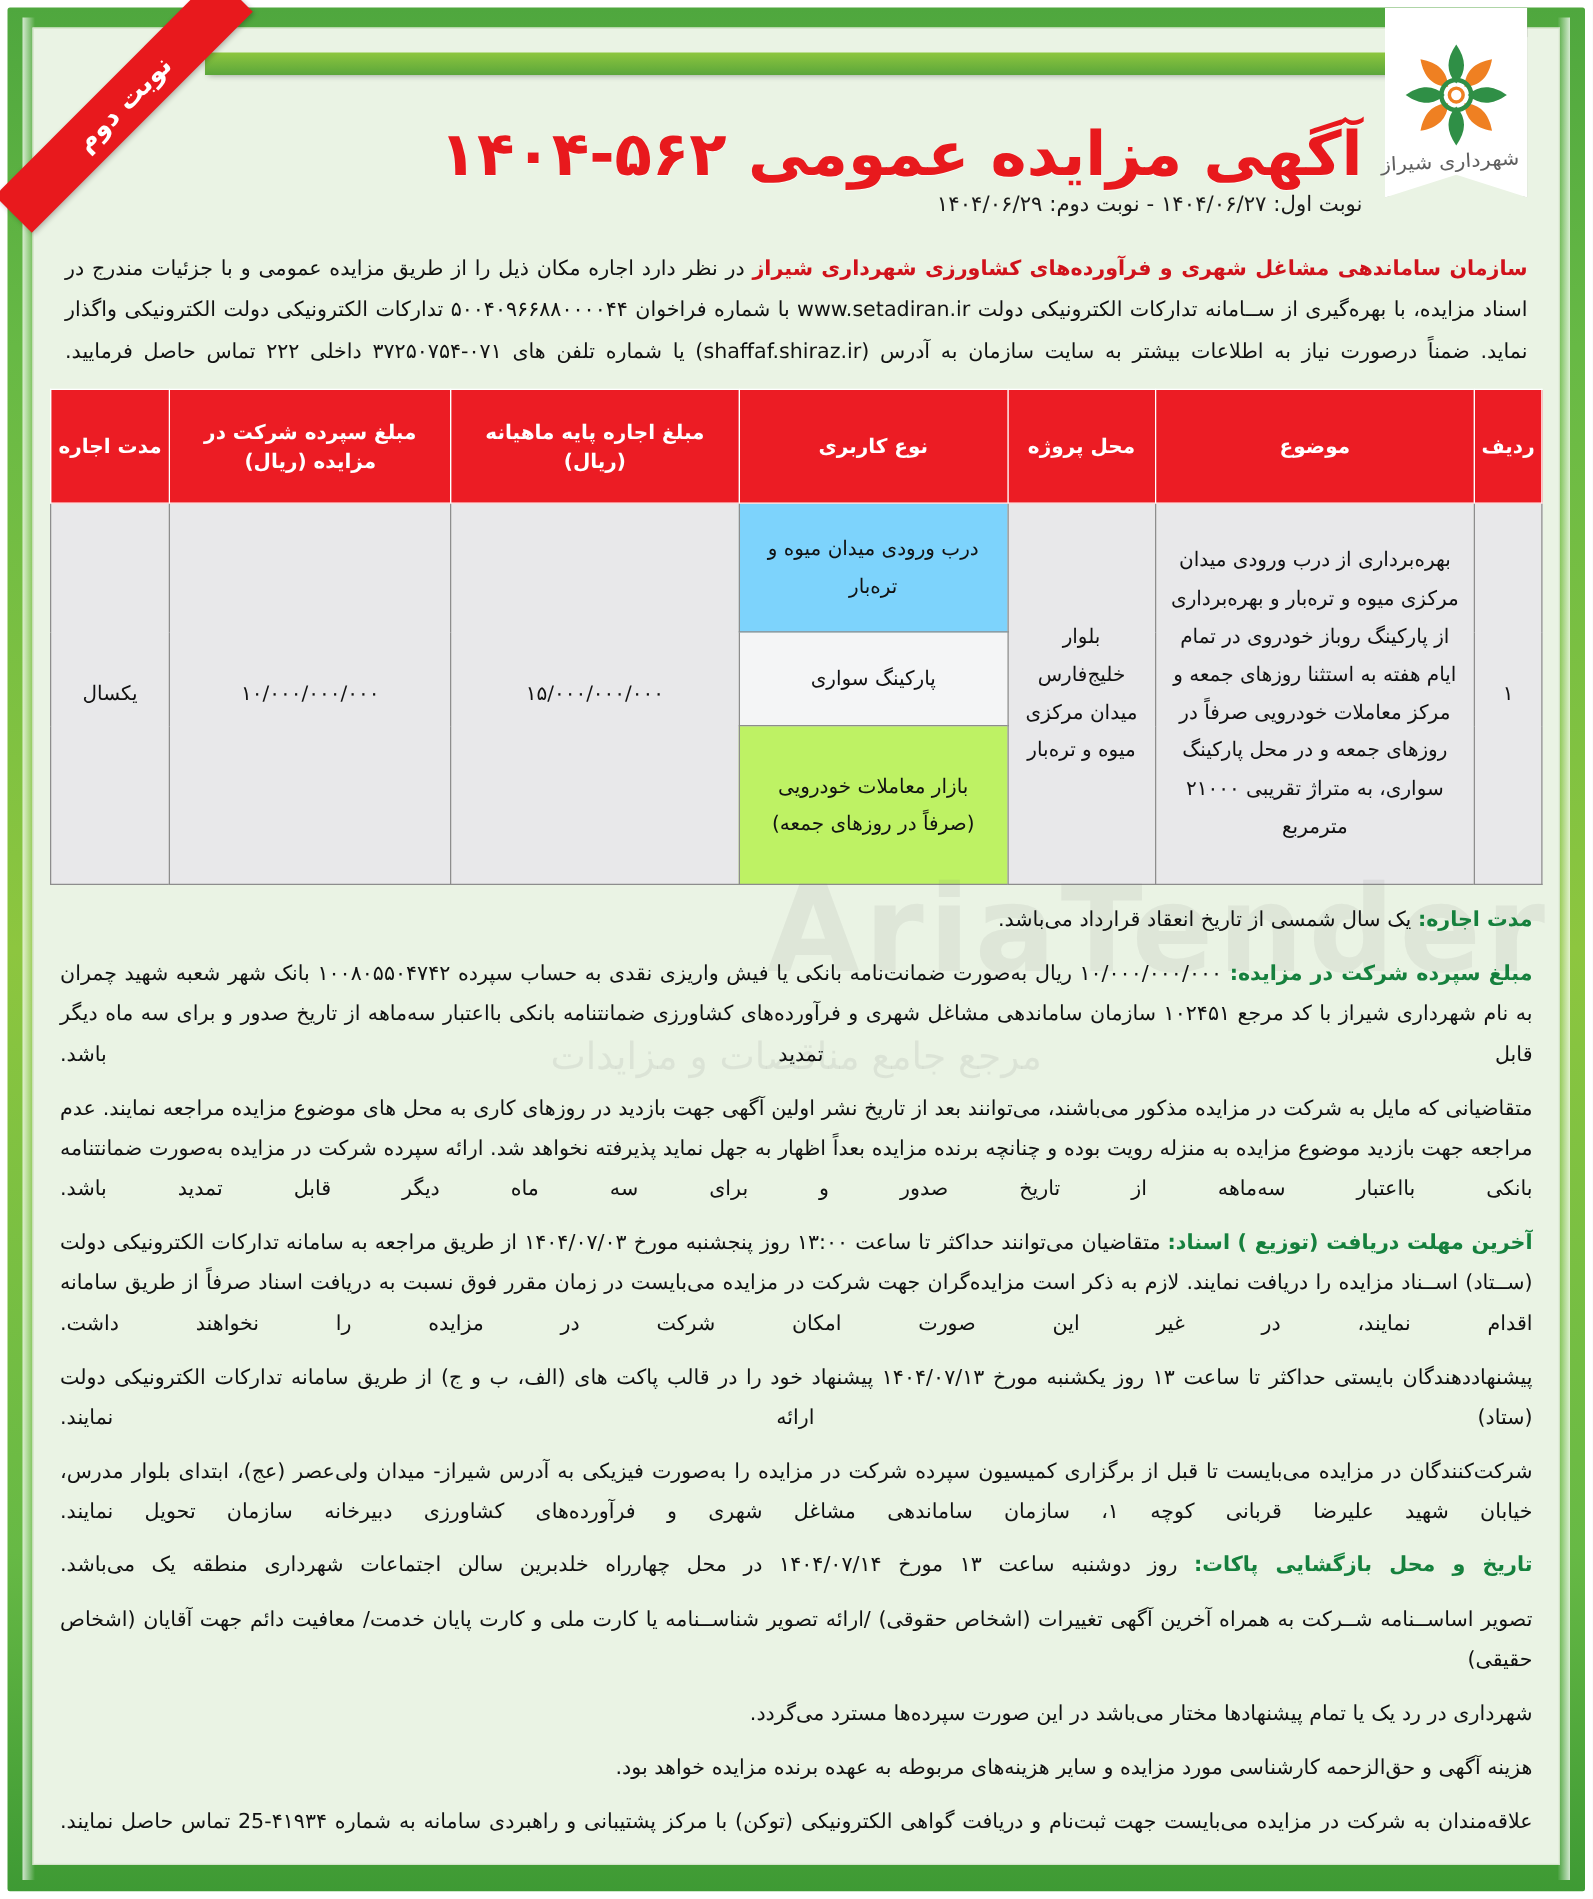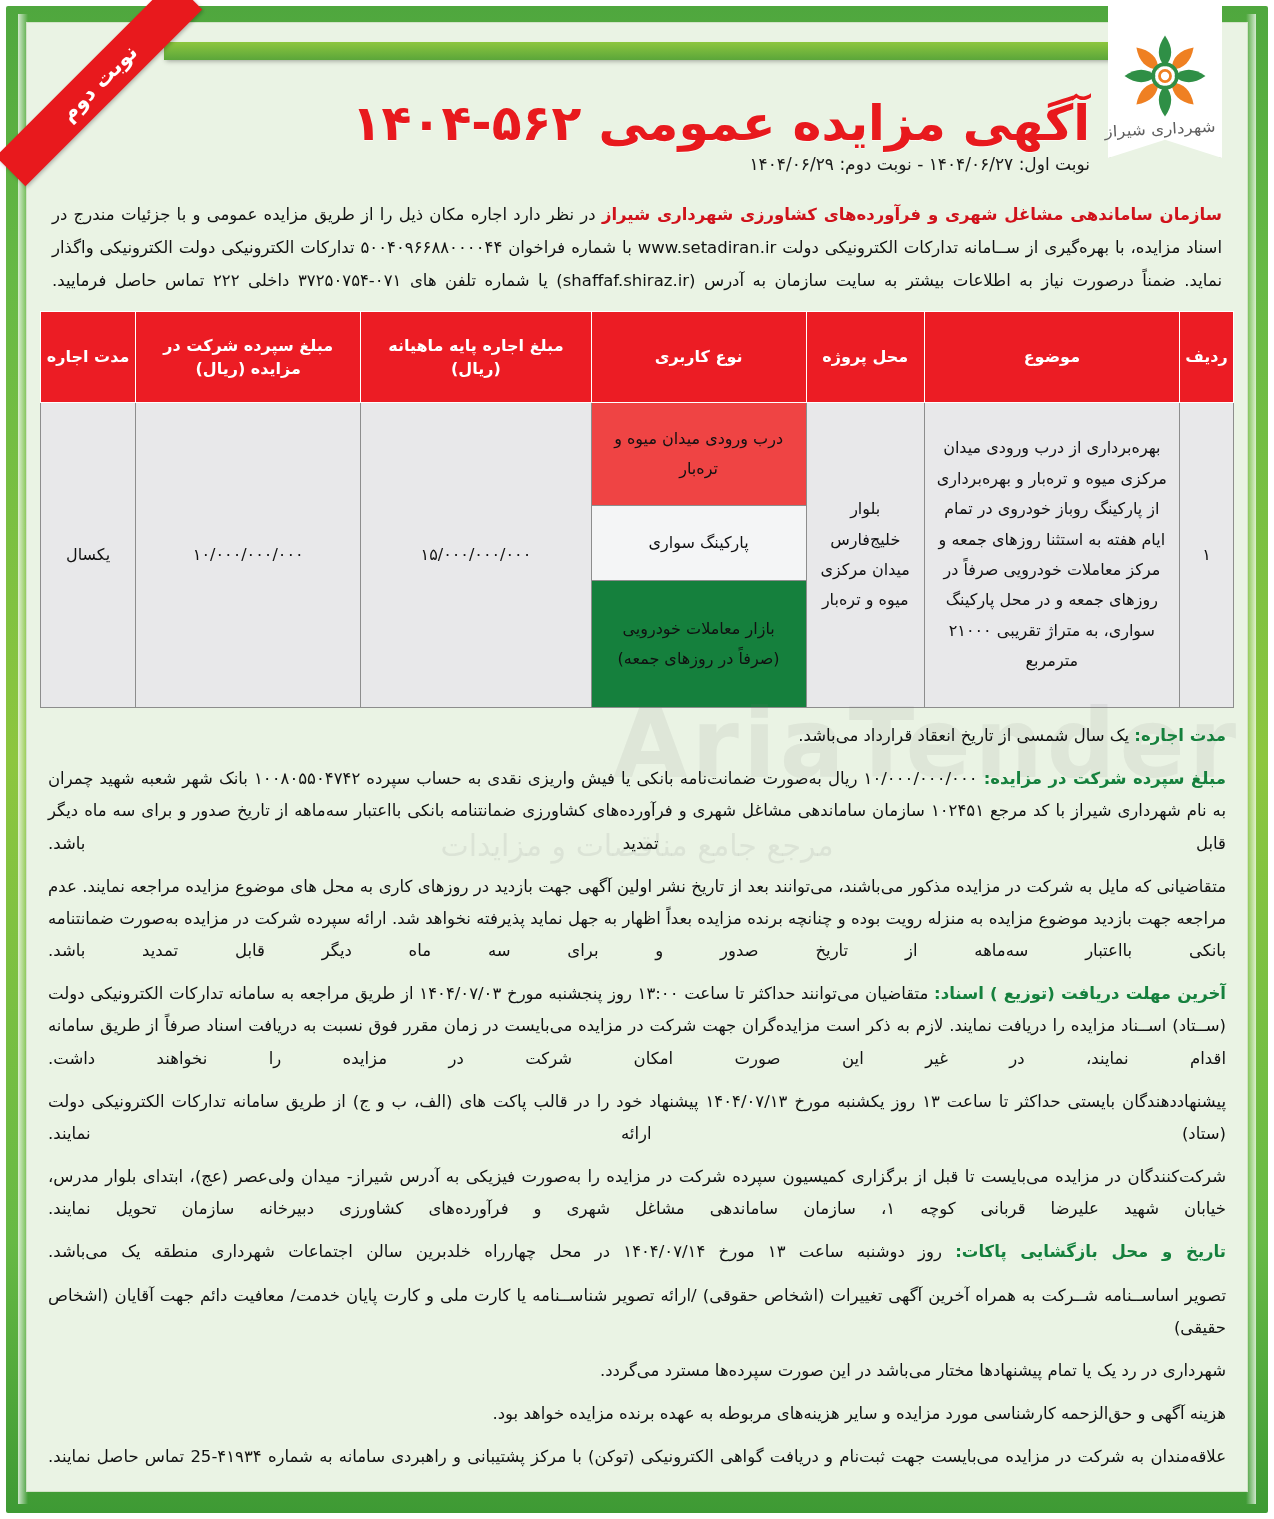--- a/index.html
+++ b/index.html
@@ -186,23 +186,23 @@
   table.bid td {
     background: #e8e8ea;
     color: #111;
     font-size: 16px;
     border: 1px solid #8d8d8d;
     text-align: center;
     vertical-align: middle;
     padding: 8px 10px;
     line-height: 1.9;
   }
-  table.bid td.usage-a { background: #ef4444; height: 86px; }
+  table.bid td.usage-a { background: #7dd3fc; height: 86px; }
   table.bid td.usage-b { background: #f4f5f6; height: 58px; }
-  table.bid td.usage-c { background: #15803d; height: 110px; }
+  table.bid td.usage-c { background: #bef264; height: 110px; }
   .col-radif { width: 54px; }
   .col-mozoo { width: 255px; }
   .col-mahal { width: 118px; }
   .col-karbari { width: 215px; }
   .col-ejare { width: 230px; }
   .col-sepordeh { width: 225px; }
   .col-modat { width: 95px; }
 
   
   .body-block {

